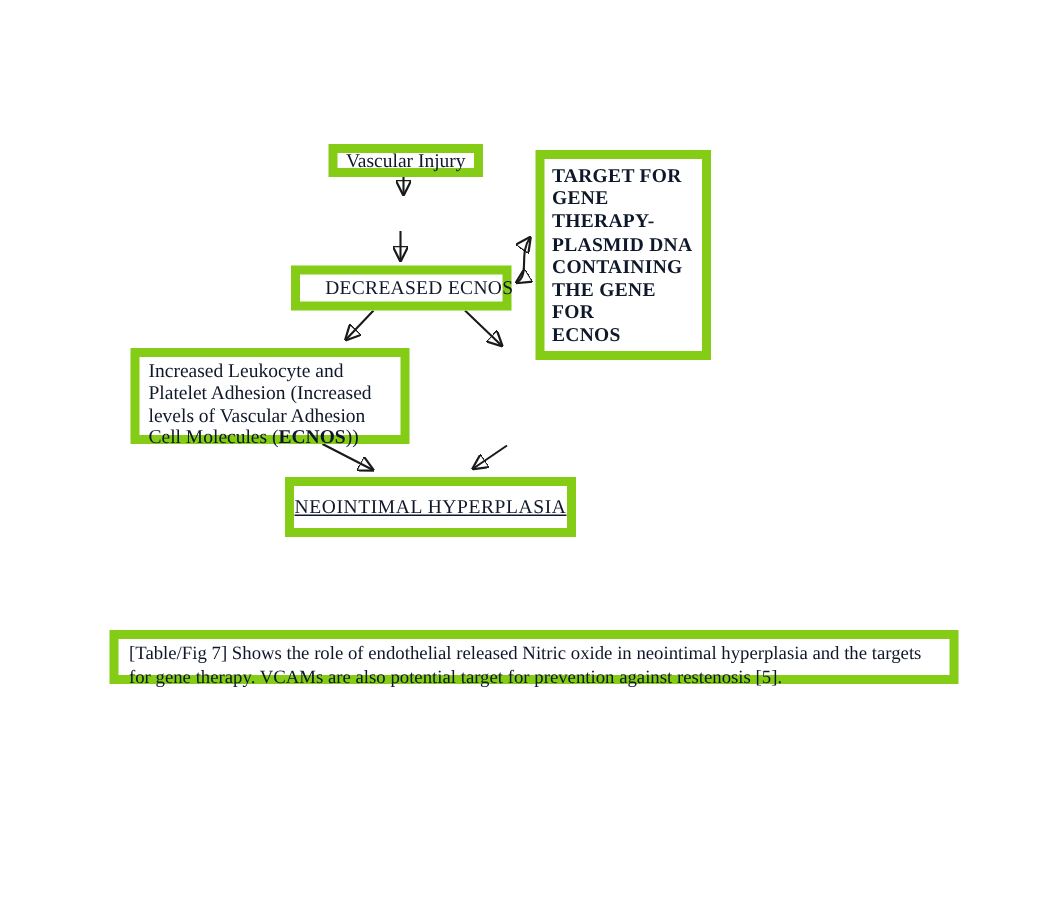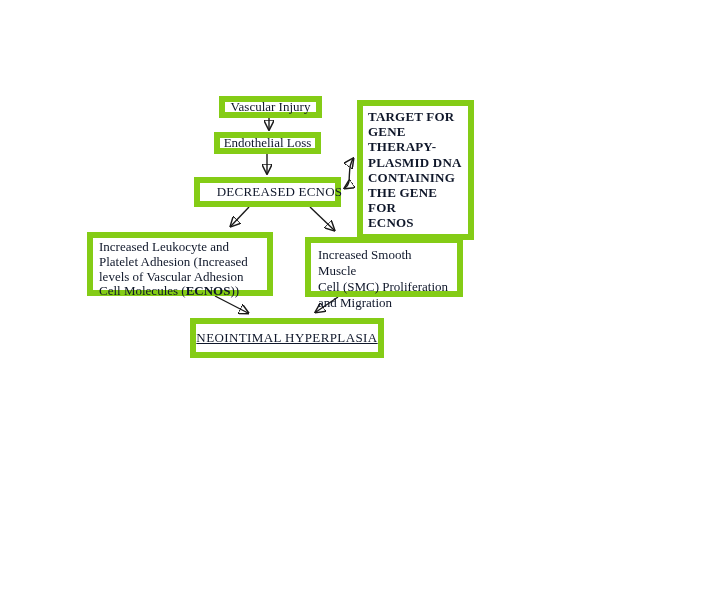--- a/index.html
+++ b/index.html
@@ -58,39 +58,36 @@
     <path d="M 267,154 L 267,173" marker-end="url(#ah)"></path>
     <path d="M 345,188 C 353,183 346,169 353,159" marker-start="url(#ah)" marker-end="url(#ah)"></path>
     <path d="M 249,207 L 231,226" marker-end="url(#ah)"></path>
     <path d="M 310,207 L 334,230" marker-end="url(#ah)"></path>
     <path d="M 215,296 L 248,313" marker-end="url(#ah)"></path>
     <path d="M 338,297 L 316,312" marker-end="url(#ah)"></path>
   </svg>
 
   <div class="node center" id="node-vascular-injury">Vascular Injury</div>
 
-  <div class="node center" id="node-endothelial-loss">Endothelial Loss</div>
 
   <div class="node center" id="node-decreased-ecnos">DECREASED ECNOS</div>
 
   <div class="node pre" id="node-gene-target">TARGET FOR
 GENE
 THERAPY-
 PLASMID DNA
 CONTAINING
 THE GENE FOR
 ECNOS</div>
 
   <div class="node" id="node-leukocyte">
     <span class="pre">Increased Leukocyte and
 Platelet Adhesion (Increased
 levels of Vascular Adhesion
 Cell Molecules (</span><b>ECNOS</b><span>))</span>
   </div>
 
-  <div class="node pre" id="node-smc">Increased Smooth Muscle
-Cell (SMC) Proliferation
-and Migration</div>
 
   <div class="node center" id="node-neointimal">NEOINTIMAL HYPERPLASIA</div>
 
+  <div class="node" id="caption-box">[Table/Fig 7] Shows the role of endothelial released Nitric oxide in neointimal hyperplasia and the targets for gene therapy. VCAMs are also potential target for prevention against restenosis [5].</div>
 
 </div>
 
 </body></html>

